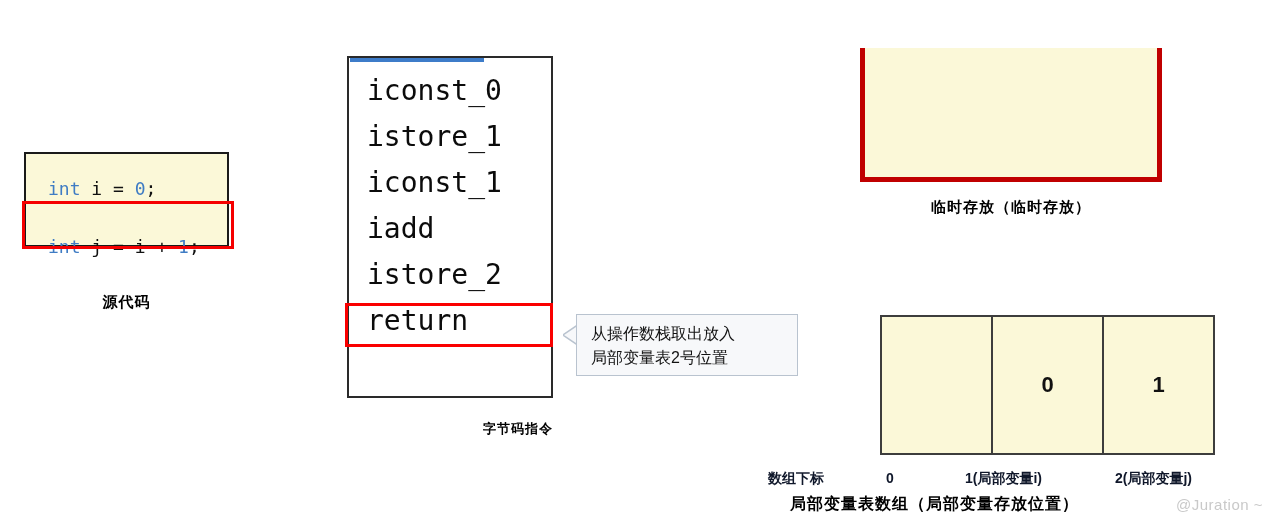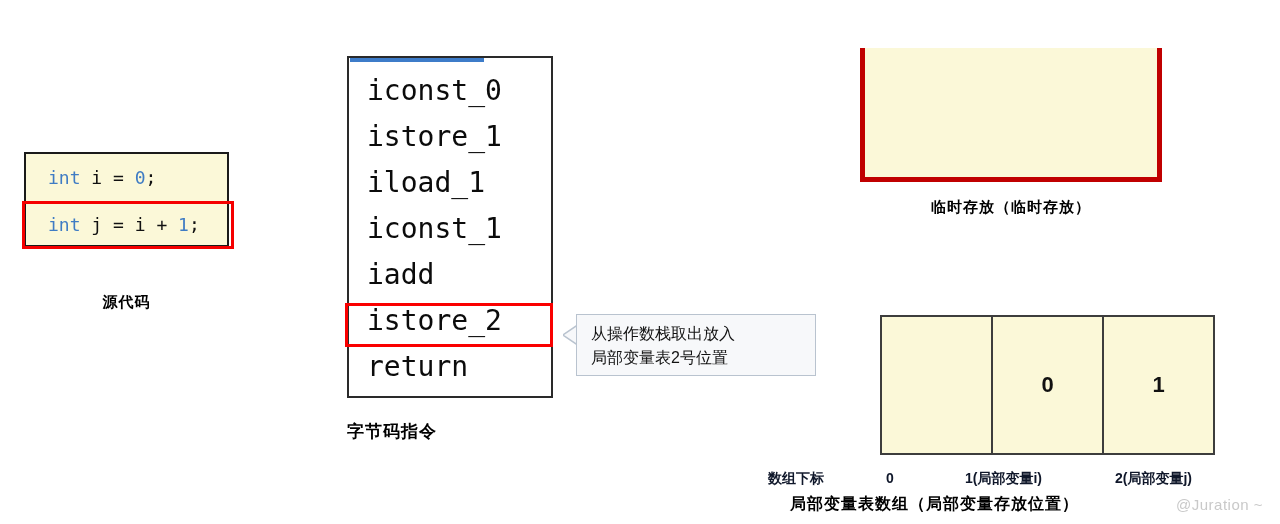--- a/index.html
+++ b/index.html
@@ -28,20 +28,21 @@
     box-sizing: border-box;
   }
   .code-line {
     height: 47px;
     line-height: 47px;
     padding-left: 22px;
     font-family: "DejaVu Sans Mono", "Liberation Mono", monospace;
     font-size: 18px;
     white-space: pre;
     box-sizing: border-box;
+    margin-top: 11px;
   }
   .kw { color: #3f7cc4; }
   .num { color: #3f7cc4; }
   .idn { color: #111111; }
   .pun { color: #111111; }
 
   #source-code-highlight {
     left: 22px;
     top: 201px;
     width: 212px;
@@ -100,31 +101,31 @@
     top: 303px;
     width: 208px;
     height: 44px;
     border: 3px solid #fa0000;
     box-sizing: border-box;
   }
   #bytecode-caption {
     left: 347px;
     top: 420px;
     width: 206px;
-    text-align: left;
-    font-size: 17px;
+    text-align: right;
+    font-size: 13px;
     font-weight: bold;
     letter-spacing: 1px;
   }
 
   
   #callout {
     left: 576px;
     top: 314px;
-    width: 240px;
+    width: 222px;
     height: 62px;
     background: #f7f8fa;
     border: 1.5px solid #b9c3cf;
     box-sizing: border-box;
     padding: 7px 16px 0 14px;
   }
   .callout-line {
     font-size: 16px;
     line-height: 24px;
     color: #111111;
@@ -231,21 +232,20 @@
   <div class="code-line"><span class="kw">int</span><span class="idn"> j </span><span class="pun">= </span><span class="idn">i </span><span class="pun">+ </span><span class="num">1</span><span class="pun">;</span></div>
 </div>
 <div class="abs" id="source-code-highlight"></div>
 <div class="abs" id="source-code-caption">源代码</div>
 
 <div class="abs" id="bytecode-box"></div>
 <div class="abs" id="bytecode-progress-bar"></div>
 <div class="abs" id="bytecode-list">
   <div class="bc-row">iconst_0</div>
   <div class="bc-row">istore_1</div>
-  <div class="bc-row">iload_1</div>
   <div class="bc-row">iconst_1</div>
   <div class="bc-row">iadd</div>
   <div class="bc-row">istore_2</div>
   <div class="bc-row">return</div>
 </div>
 <div class="abs" id="bytecode-highlight"></div>
 <div class="abs" id="bytecode-caption">字节码指令</div>
 
 <svg class="abs" id="callout-tail" viewBox="0 0 16 22">
   <polygon points="16,0 0,11 16,22" fill="#f7f8fa" stroke="#b9c3cf" stroke-width="1.5"></polygon>

